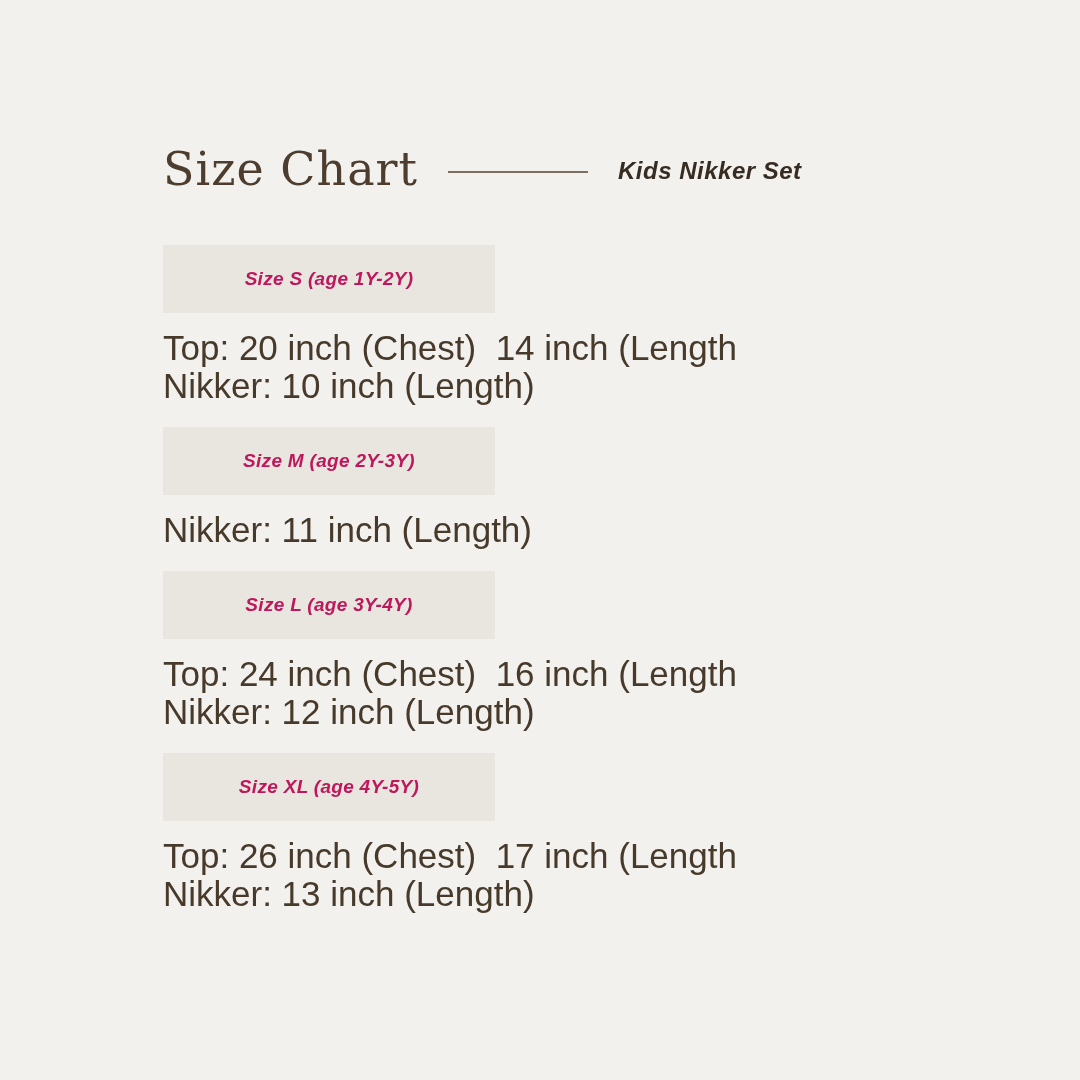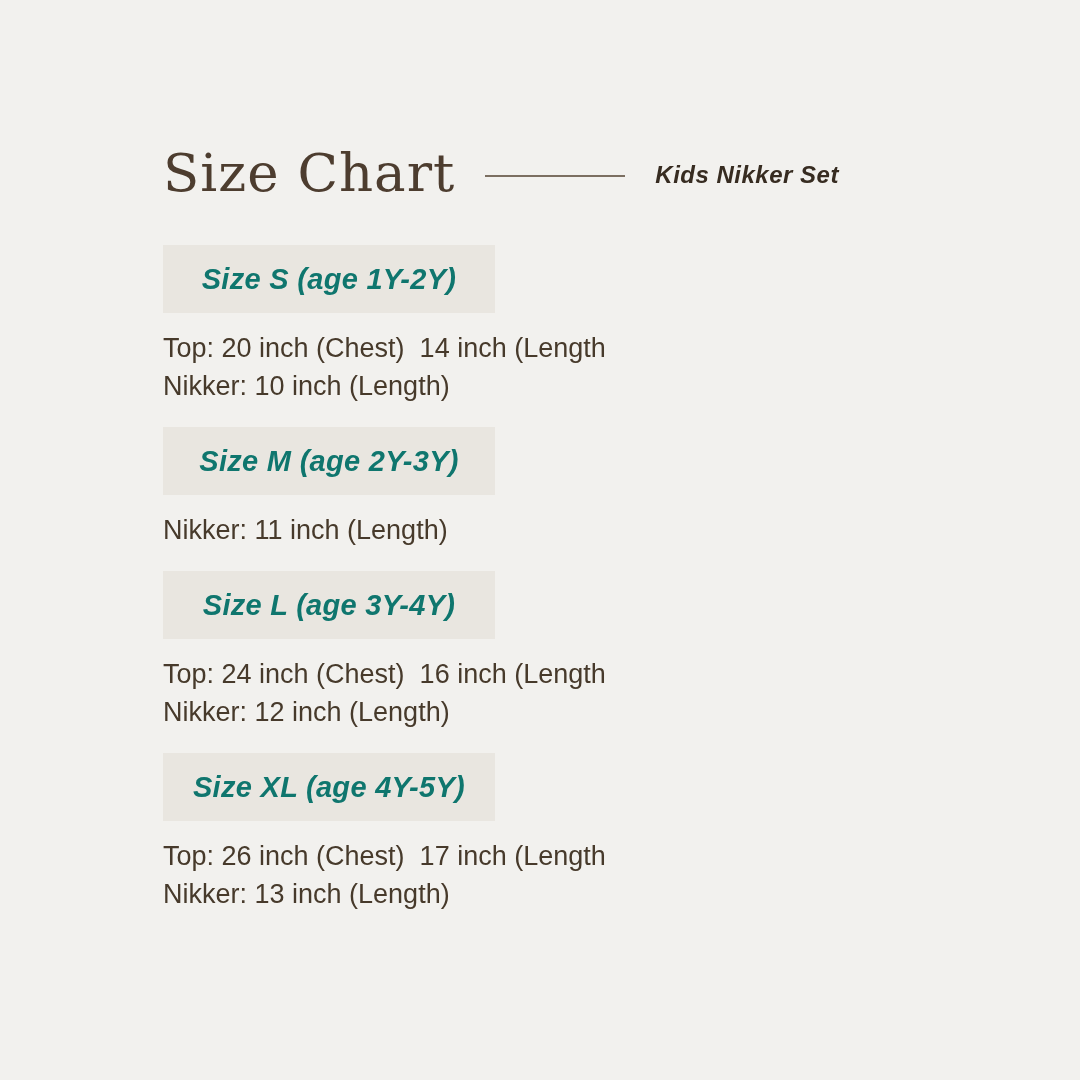--- a/index.html
+++ b/index.html
@@ -25,21 +25,21 @@
     position:absolute;
     left:163px; top:146px;
     display:flex;
     align-items:center;
     gap:30px;
   }
   .page-title{
     margin:0;
     font-family:"DejaVu Serif", serif;
     font-weight:400;
-    font-size:53px;
+    font-size:46px;
     line-height:1;
     letter-spacing:1px;
     color:var(--title);
     white-space:nowrap;
   }
   .title-divider{
     width:140px;
     height:2px;
     background:var(--divider);
     margin-top:6px;
@@ -66,28 +66,28 @@
     height:68px;
     background:var(--box);
     display:flex;
     align-items:center;
     justify-content:center;
     margin-bottom:16px;
   }
   .size-label{
     font-style:italic;
     font-weight:700;
-    font-size:29px;
+    font-size:19px;
     letter-spacing:0.3px;
-    color:#0f766e;
+    color:#be185d;
     white-space:nowrap;
   }
   .measure-line{
     margin:0;
-    font-size:27px;
+    font-size:35px;
     line-height:38px;
     white-space:pre-wrap;
     color:var(--text);
   }
 </style>
 </head>
 <body>
 
 <div class="canvas">
 

